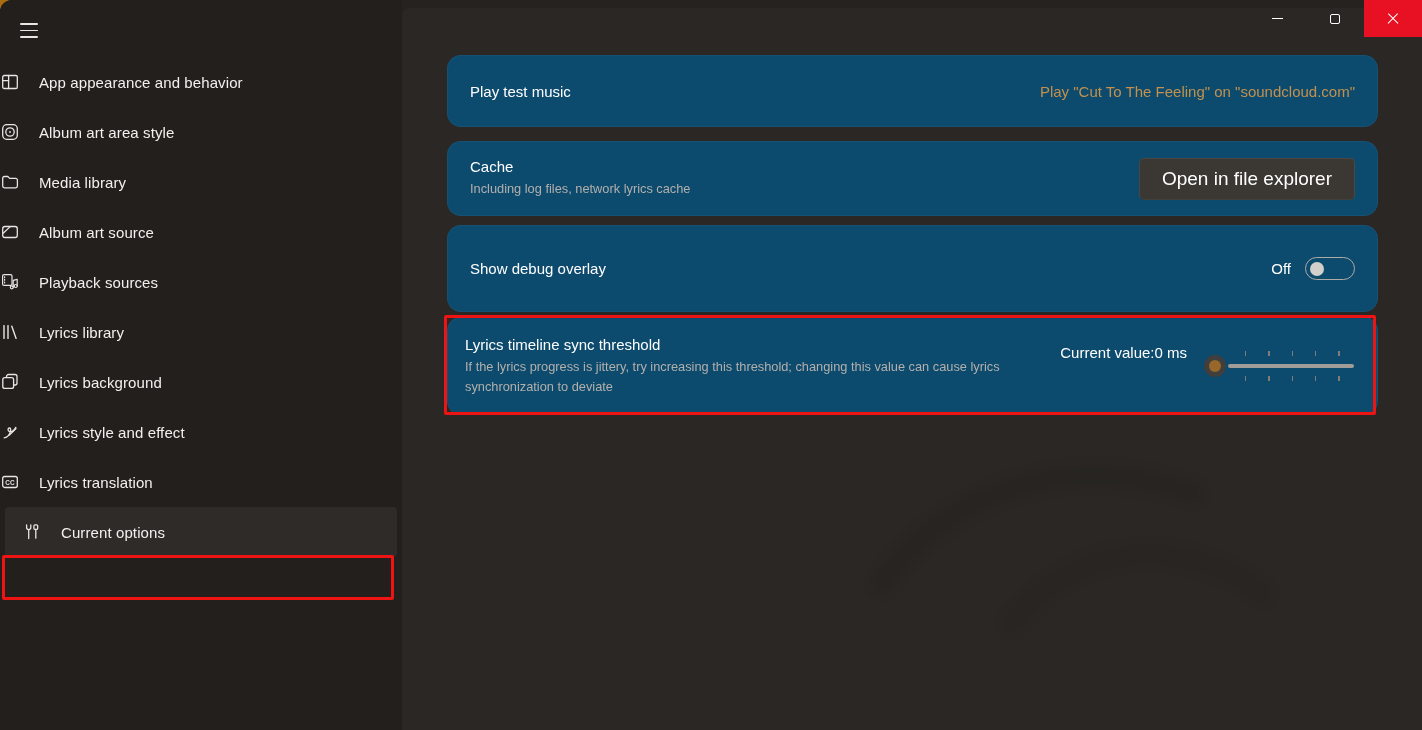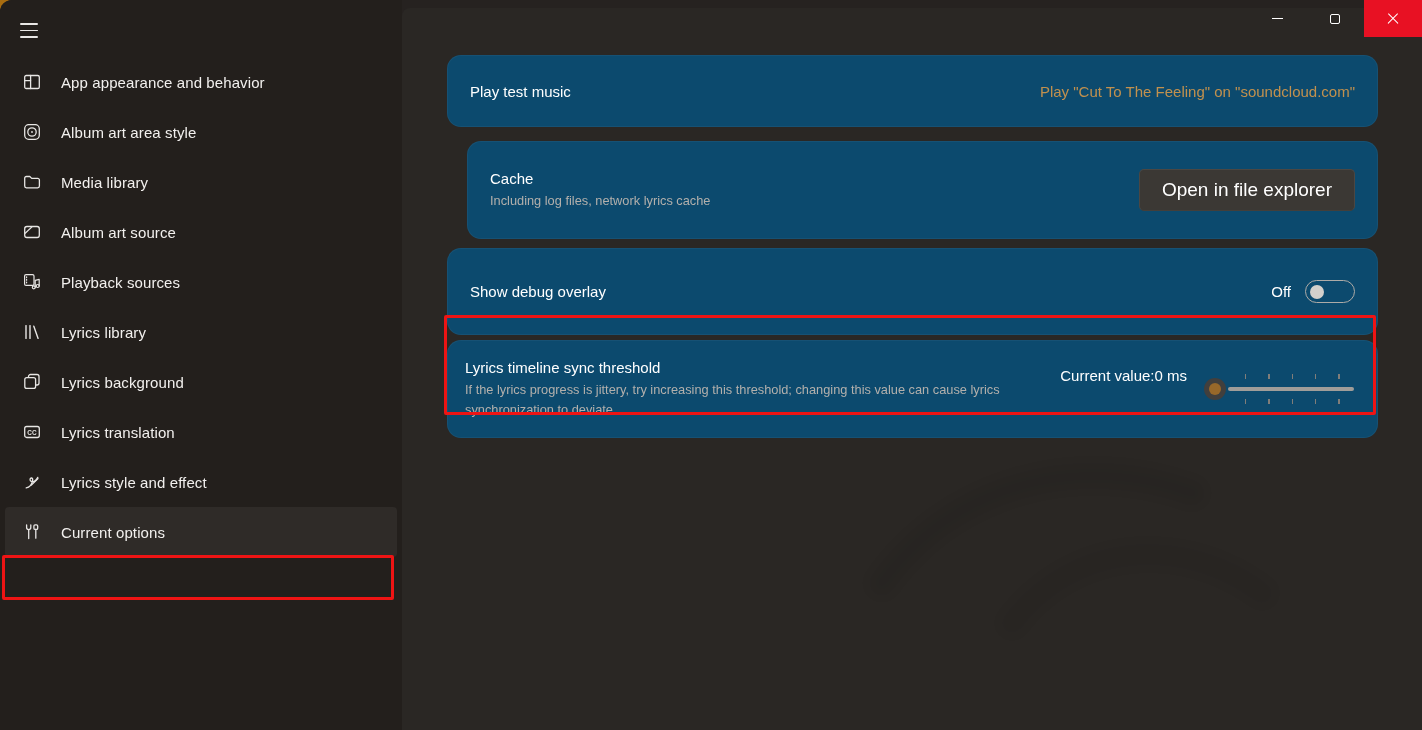--- a/index.html
+++ b/index.html
@@ -24,21 +24,21 @@
   }
   .hamburger {
     position:absolute; left:20px; top:23px; width:18px; height:15px;
     background:none; border:none; cursor:pointer;
     display:flex; flex-direction:column; justify-content:space-between;
   }
   .hamburger span { display:block; height:1.6px; width:18px; background:#e9e7e5; border-radius:1px; }
   .nav { position:absolute; top:57px; left:0; right:0; }
   .nav-item {
     height:50px; display:flex; align-items:center;
-    padding-left:22px; gap:19px; cursor:pointer;
+    gap:19px; cursor:pointer;
     font-size:15px; color:#f2f0ee; letter-spacing:.1px;
   }
   .nav-item.active {
     background:rgba(255,255,255,0.055);
     border-radius:4px; margin:0 5px; padding-left:17px;
   }
   .nav-icon { width:20px; height:20px; flex:none; display:block; }
   .nav-icon svg { width:20px; height:20px; display:block; }
   
   .main-wrap { flex:1; position:relative; background:#262220; display:flex; flex-direction:column; }
@@ -64,21 +64,21 @@
   .watermark { position:absolute; right:130px; top:415px; opacity:.55; filter:blur(5px); pointer-events:none; }
   
   .card {
     background:#0c4a6e;
     border:1px solid rgba(255,255,255,0.045);
     border-radius:14px;
     display:flex; align-items:center;
     padding:0 22px;
   }
   .card-1 { height:72px; margin-bottom:14px; }
-  .card-2 { height:98px; margin-bottom:9px;margin-left:20px; }
+  .card-2 { height:75px; margin-bottom:9px; }
   .card-3 { height:87px; margin-bottom:5px; }
   .card-4 { height:98px;padding-left:17px; }
   .card-left { flex:1; min-width:0; }
   .card-title { font-size:15px; color:#ffffff; }
   .card-sub, .card-desc { font-size:12.8px; color:#b3b0ac; margin-top:4px; line-height:1.55; }
   .card-desc { max-width:545px; }
   .link-action { font-size:15px; color:#c2914e; text-decoration:none; cursor:pointer; }
   .std-button {
     background:#3b3834; border:1px solid #4b4743; border-bottom-color:#433f3b;
     border-radius:5px; color:#ffffff; font-size:19px;
@@ -211,36 +211,36 @@
           <svg viewBox="0 0 20 20" fill="none" stroke="#e8e6e4" stroke-width="1.3" stroke-linejoin="round">
             <path d="M6.5 5.5 v-1 a2 2 0 0 1 2-2 h6.5 a2 2 0 0 1 2 2 v6.5 a2 2 0 0 1 -2 2 h-1"></path>
             <rect x="2.8" y="5.6" width="10.8" height="10.8" rx="2"></rect>
           </svg>
         </span>
         <span>Lyrics background</span>
       </div>
 
       <div class="nav-item">
         <span class="nav-icon">
+          <svg viewBox="0 0 20 20" fill="none" stroke="#e8e6e4" stroke-width="1.3" stroke-linecap="round">
+            <path d="M4.2 15.8 c3.6 -0.6 5.6 -3.2 6.4 -7.2 c0.3 -1.6 -0.2 -2.8 -1.4 -2.6 c-1.5 0.3 -1.6 2.6 0 3.4 c2 1 4.6 -0.4 6.6 -4"></path>
+            <path d="M9.4 13 L16 6.6"></path>
+          </svg>
+        </span>
+        <span>Lyrics style and effect</span>
+      </div>
+
+      <div class="nav-item">
+        <span class="nav-icon">
           <svg viewBox="0 0 20 20" fill="none" stroke="#e8e6e4" stroke-width="1.3">
             <rect x="2.7" y="4.5" width="14.6" height="11" rx="2"></rect>
             <text x="10" y="12.6" text-anchor="middle" font-size="6.4" font-family="Liberation Sans, sans-serif" font-weight="bold" fill="#e8e6e4" stroke="none">CC</text>
           </svg>
         </span>
         <span>Lyrics translation</span>
-      </div>
-
-      <div class="nav-item">
-        <span class="nav-icon">
-          <svg viewBox="0 0 20 20" fill="none" stroke="#e8e6e4" stroke-width="1.3" stroke-linecap="round">
-            <path d="M4.2 15.8 c3.6 -0.6 5.6 -3.2 6.4 -7.2 c0.3 -1.6 -0.2 -2.8 -1.4 -2.6 c-1.5 0.3 -1.6 2.6 0 3.4 c2 1 4.6 -0.4 6.6 -4"></path>
-            <path d="M9.4 13 L16 6.6"></path>
-          </svg>
-        </span>
-        <span>Lyrics style and effect</span>
       </div>
 
 
       <div class="nav-item active">
         <span class="nav-icon">
           <svg viewBox="0 0 20 20" fill="none" stroke="#e8e6e4" stroke-width="1.3" stroke-linecap="round" stroke-linejoin="round">
             <path d="M4.6 3 v2.6 a2.1 2.1 0 0 0 4.2 0 V3"></path>
             <path d="M6.7 8 v8.6"></path>
             <rect x="11.9" y="2.8" width="3.8" height="4.6" rx="1.2"></rect>
             <path d="M13.8 7.4 v7.2 l0 1.6"></path>

